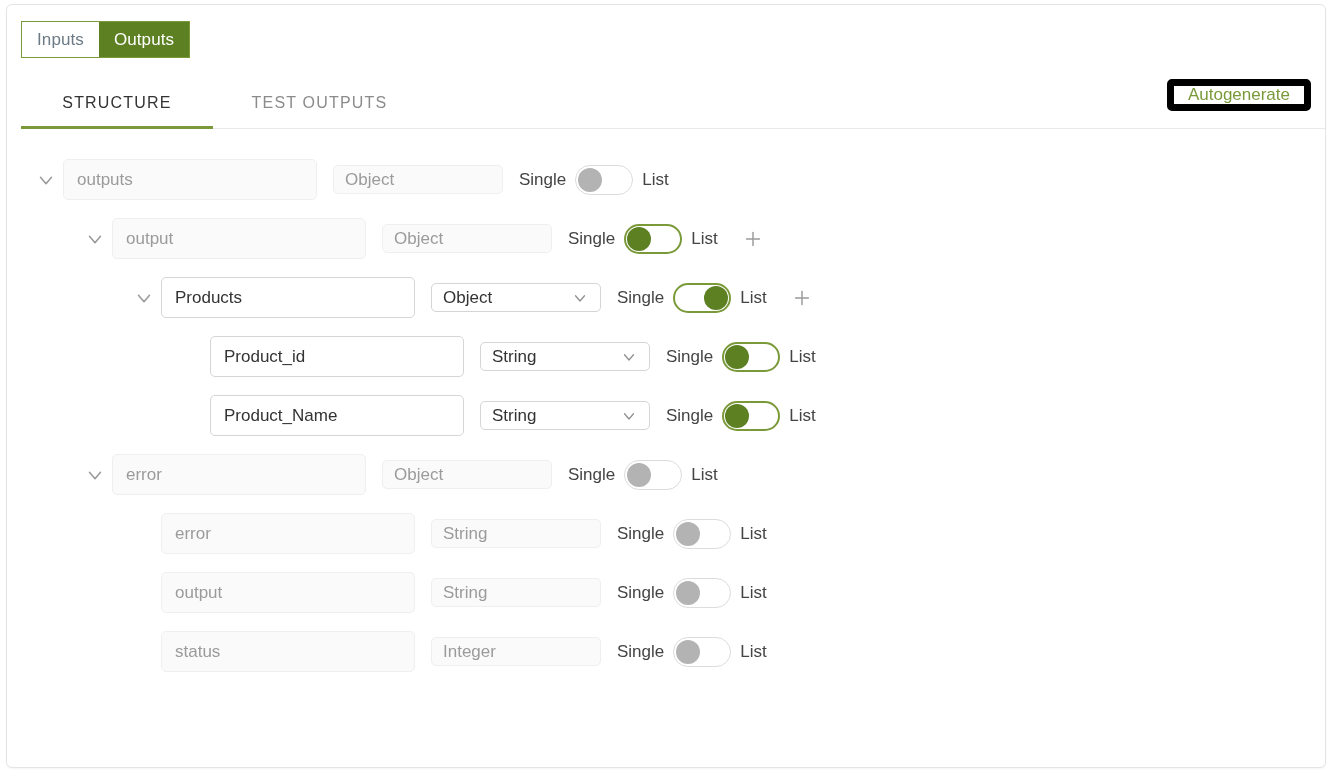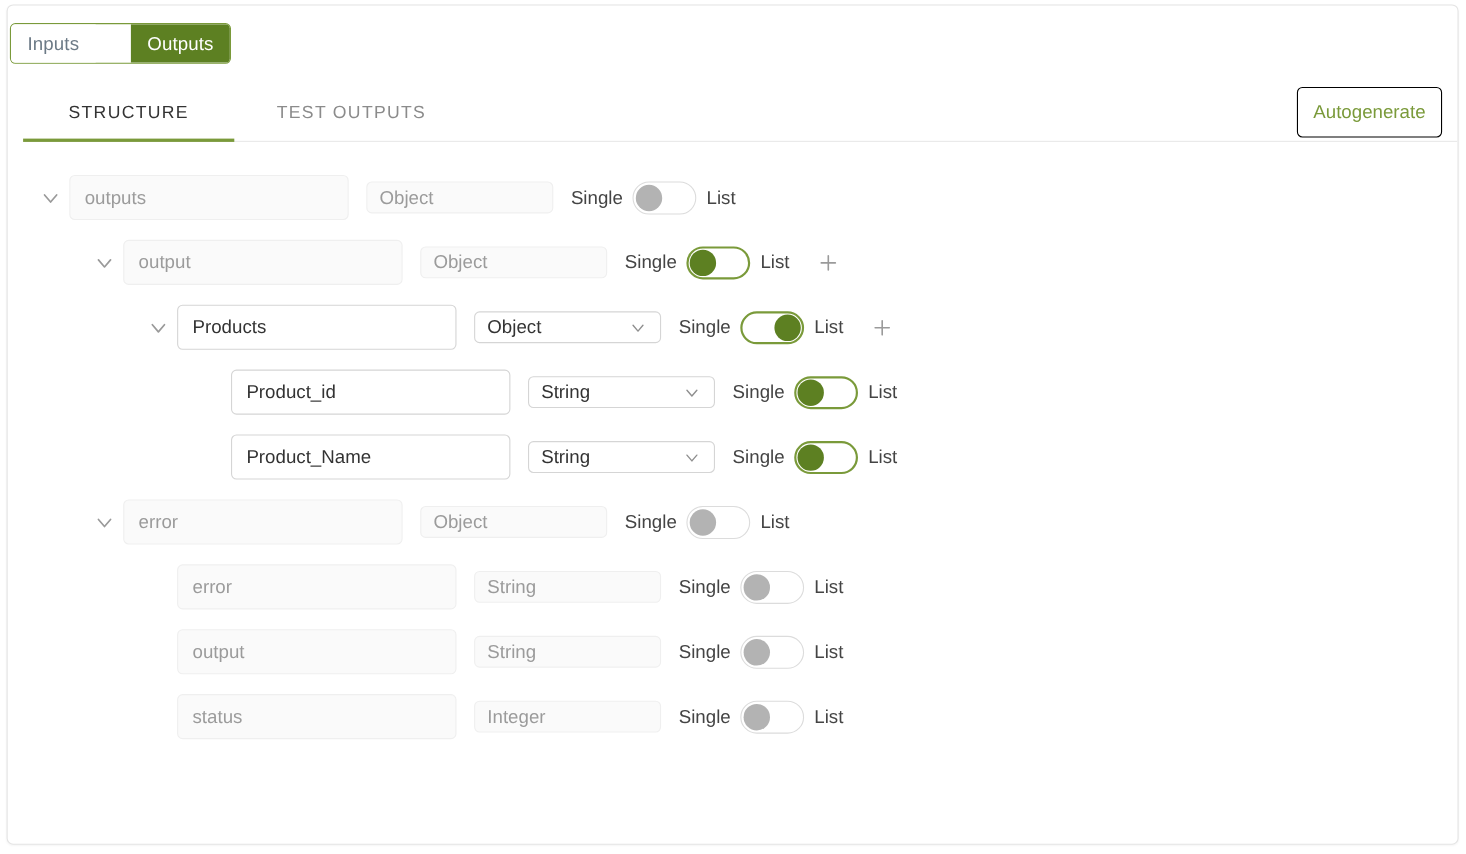--- a/index.html
+++ b/index.html
@@ -24,28 +24,27 @@
     border: 1px solid #e4e4e4;
     border-radius: 6px;
     box-sizing: border-box;
     box-shadow: 0 1px 2px rgba(0,0,0,0.04);
     overflow: hidden;
   }
 
   
   .segmented {
     position: absolute;
-    left: 2px;
+    left: 14px;
     top: 16px;
     display: flex;
     border: 1px solid #7a9a3a;
-    border-radius: 5px;
+    border-radius: 0;
     overflow: hidden;
     height: 35px;
-    gap: 32px;
   }
   .seg-btn {
     display: flex;
     align-items: center;
     justify-content: center;
     padding: 0 15px;
     font-size: 17px;
     letter-spacing: .1px;
     cursor: pointer;
     user-select: none;
@@ -105,26 +104,26 @@
     bottom: 0;
     height: 3px;
     background: #7a9a3a;
   }
 
   
   .autogen {
     position: absolute;
     right: 14px;
     top: 74px;
-    height: 46px;
+    height: 32px;
     padding: 0 14px;
     display: flex;
     align-items: center;
     justify-content: center;
-    border: 1px solid #000000;
+    border: 7px solid #000000;
     border-radius: 5px;
     background: #ffffff;
     color: #7a9a3a;
     font-size: 17px;
     cursor: pointer;
     user-select: none;
     font-family: "Liberation Sans", sans-serif;
   }
 
   

